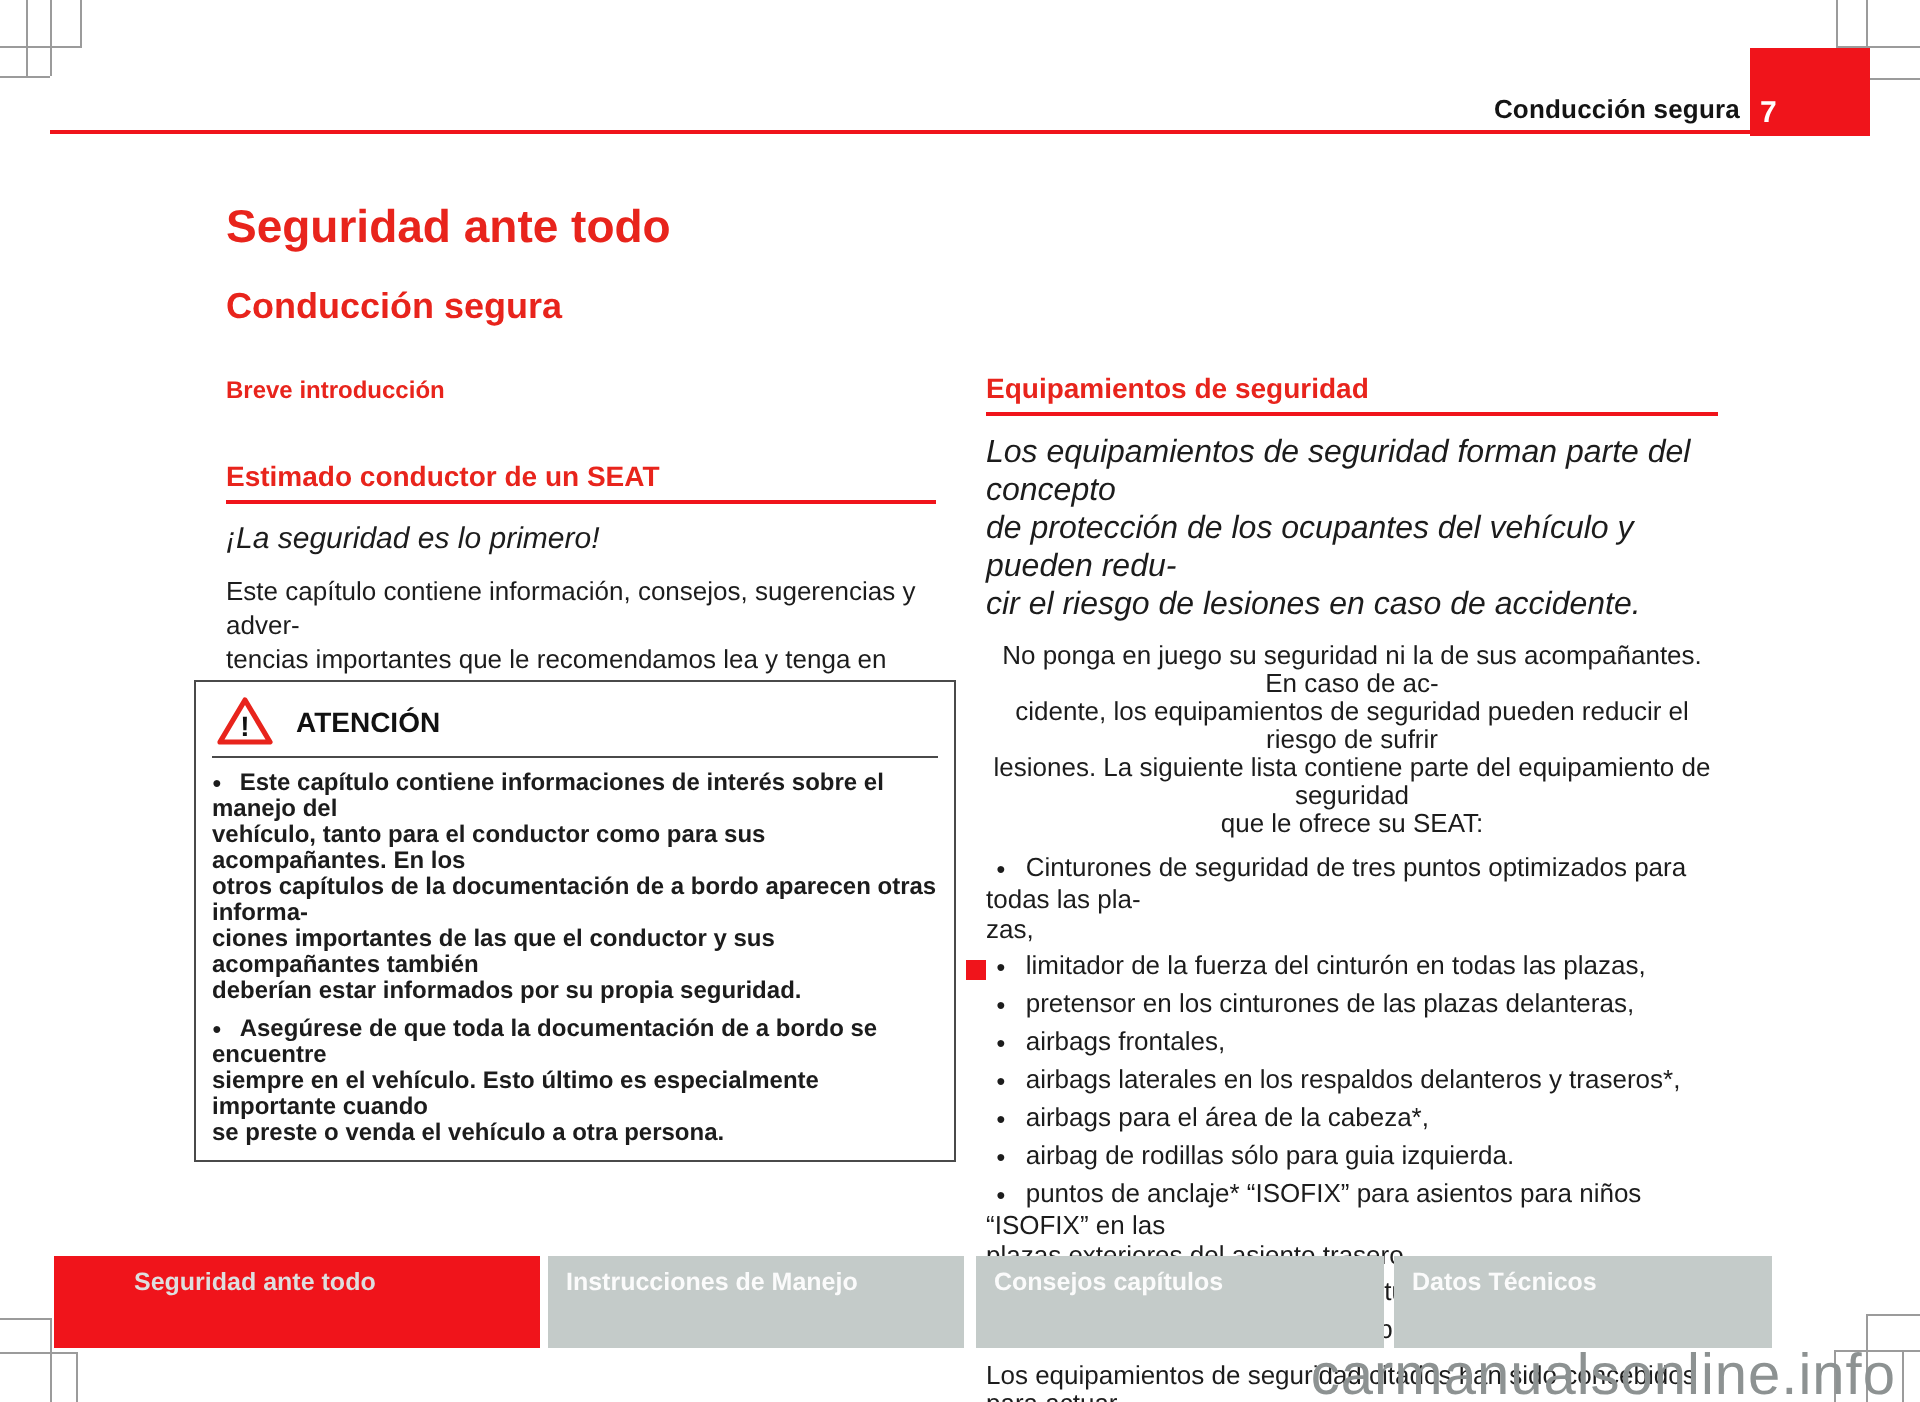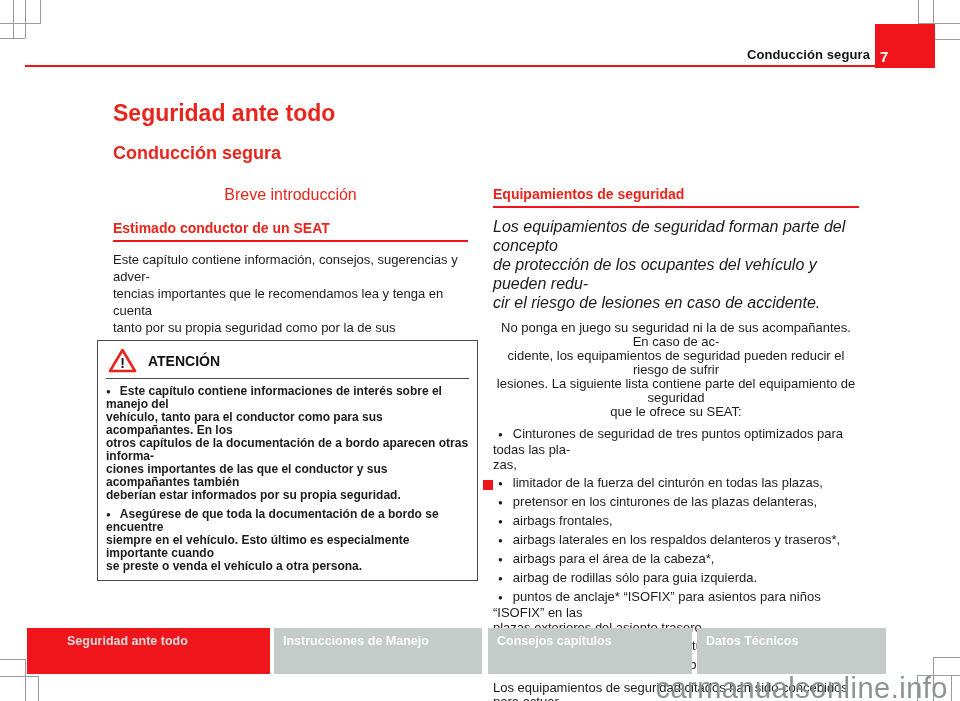--- a/index.html
+++ b/index.html
@@ -27,26 +27,26 @@
     font-size:15px; font-weight:700;
   }
   .head-rule { position:absolute; left:25px; top:65px; width:850px; height:2px; background:#f0141b; }
 
   
   .col-left  { position:absolute; left:113px; top:101px; width:355px; }
   .col-right { position:absolute; left:493px; top:186px; width:366px; }
 
   .h1 { color:#e8241c; font-size:23px; font-weight:700; line-height:25px; }
   .h2 { color:#e8241c; font-size:18px; font-weight:700; line-height:20px; margin-top:17px; }
-  .h3 { color:#e8241c; font-size:16px; font-weight:400; line-height:18px; margin-top:23px;text-align:center; }
+  .h3 { color:#e8241c; font-size:12px; font-weight:700; line-height:18px; margin-top:23px; }
   .h4 {
     color:#e8241c; font-size:14px; font-weight:700; line-height:16px;
     padding-bottom:4px; border-bottom:2px solid #f0141b;
   }
-  .col-left .h4 { margin-top:16px; }
+  .col-left .h4 { margin-top:26px; }
   .pre { white-space:pre-line; }
   .lead-italic { font-style:italic; font-size:15px; line-height:17px; margin-top:9px; }
   .col-right .lead-italic { font-size:16px; line-height:19px; }
   .body-p { font-size:13px; line-height:17px; margin-top:9px; }
   .col-right .body-p { line-height:14px;text-align:center; }
 
   
   .attention-box {
     position:absolute; left:97px; top:340px; width:381px;
     border:1px solid #4a4a4a; background:#fff; padding:5px 8px 7px 8px;
@@ -111,20 +111,21 @@
   <div class="page-num-box">
     <span class="num">7</span>
   </div>
   <div class="head-rule"></div>
 
   <div class="col-left">
     <div class="h1">Seguridad ante todo</div>
     <div class="h2">Conducción segura</div>
     <div class="h3">Breve introducción</div>
     <div class="h4">Estimado conductor de un SEAT</div>
+    <div class="lead-italic">¡La seguridad es lo primero!</div>
     <div class="body-p pre">Este capítulo contiene información, consejos, sugerencias y adver-
 tencias importantes que le recomendamos lea y tenga en cuenta
 tanto por su propia seguridad como por la de sus acompañantes.</div>
   </div>
 
   <div class="attention-box">
     <div class="attention-head">
       <svg width="29" height="25" viewBox="0 0 29 25">
         <path d="M14.5 2 L27 23 L2 23 Z" fill="#ffffff" stroke="#e8241c" stroke-width="2.6" stroke-linejoin="round"></path>
         <text x="14.5" y="20" text-anchor="middle" font-size="14" font-weight="bold" fill="#111111" font-family="Liberation Sans, sans-serif">!</text>

